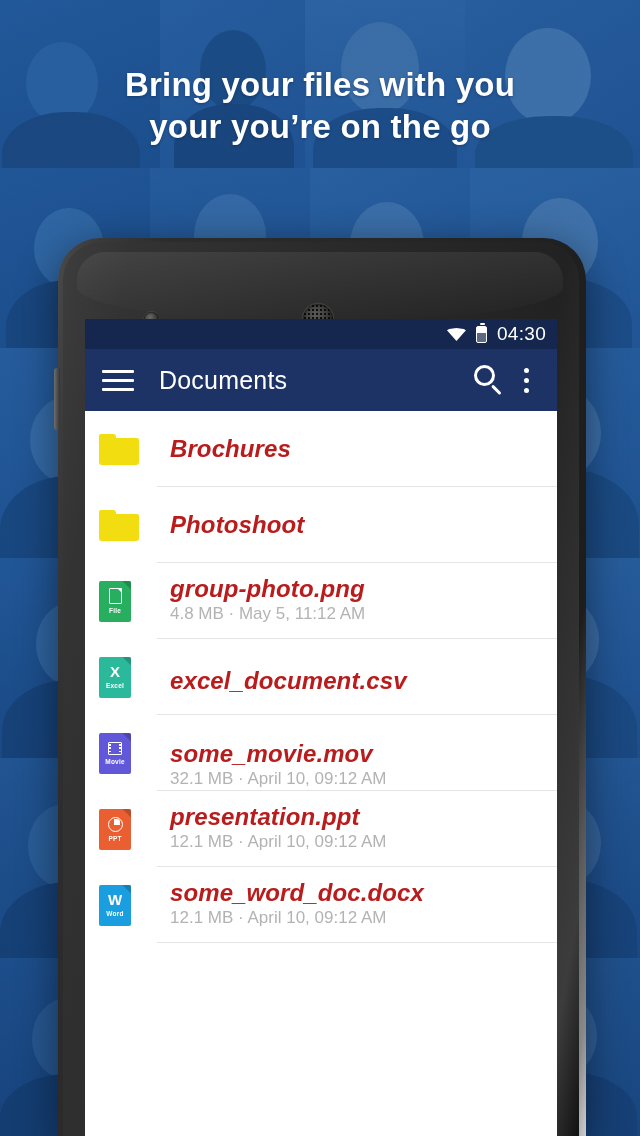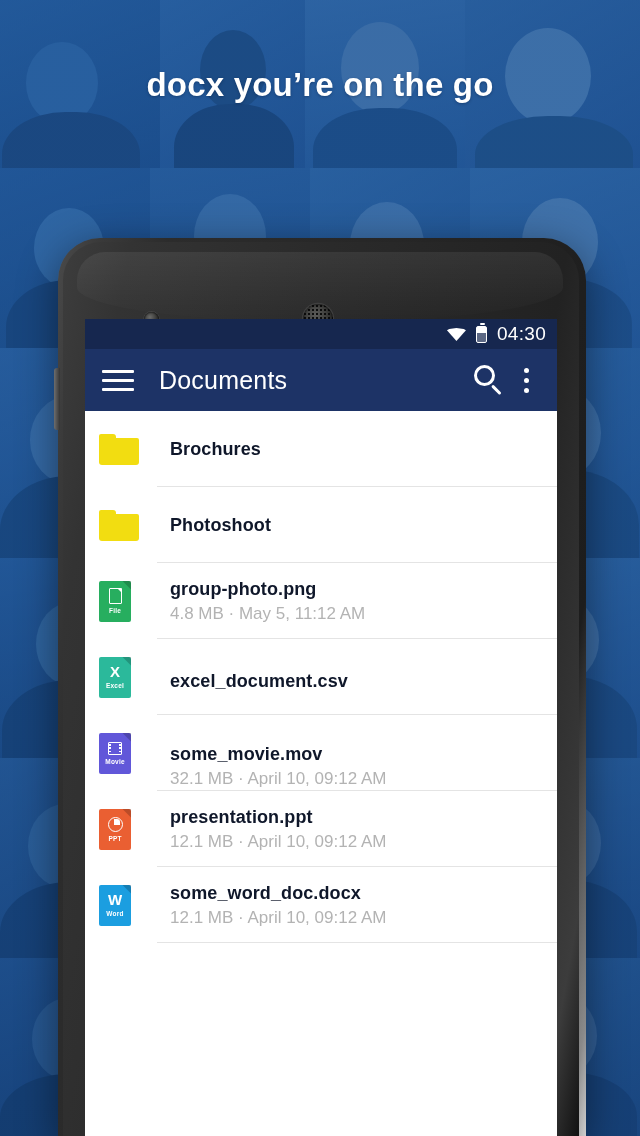--- a/index.html
+++ b/index.html
@@ -138,21 +138,21 @@
   #overflow-btn i { width:5px; height:5px; border-radius:50%; background:#fff; display:block; }
 
   
   #file-list { background:#fff; }
   .row { display:flex; align-items:center; height:76px; padding:0 0 0 14px; position:relative; cursor:pointer; }
   .row .icon-wrap { width:58px; display:flex; align-items:center; justify-content:flex-start; }
   .row .texts { flex:1; padding-left:13px; padding-right:14px; }
   .row .divider {
     position:absolute; left:72px; right:0; bottom:0; height:1px; background:#e4e4e4;
   }
-  .title { font-size:18px; font-weight:bold; color:#0f172a; letter-spacing:.1px; line-height:24px; }
+  .title { font-size:24px; font-weight:bold; color:#b91c1c; letter-spacing:.1px; line-height:24px;font-style:italic; }
   .subtitle { font-size:17px; color:#b3b3b3; line-height:23px; margin-top:1px; }
   .row.folder .texts .title { font-weight:bold; }
 
   
   .folder-icon { width:40px; height:31px; position:relative; }
   .folder-icon .tab {
     position:absolute; left:0; top:0; width:17px; height:6px;
     background:#f2dd11; border-radius:2px 3px 0 0;
   }
   .folder-icon .bdy {
@@ -273,21 +273,22 @@
   </div>
   <div class="tile" style="left:485px;top:958px;width:155px;height:178px;background:linear-gradient(150deg,#3c7ab9,#235693);">
     <div class="head" style="left:36px;top:36px;width:76px;height:84px;background:#6fa0d1;"></div>
     <div class="body" style="left:2px;top:114px;width:150px;height:74px;background:#1a4273;"></div>
   </div>
 
   <div id="bg-overlay"></div>
 </div>
 
 <div id="headline">
-  <span class="l2">docx you’re on the go</span>
+  <span>Bring your files with you</span>
+  <span class="l2">your you’re on the go</span>
 </div>
 
 <div id="phone">
   <div id="phone-shell"></div>
   <div id="phone-face">
     <div id="bezel-sheen"></div>
   </div>
   <div id="side-button"></div>
   <div id="camera"></div>
   <div id="speaker"></div>

